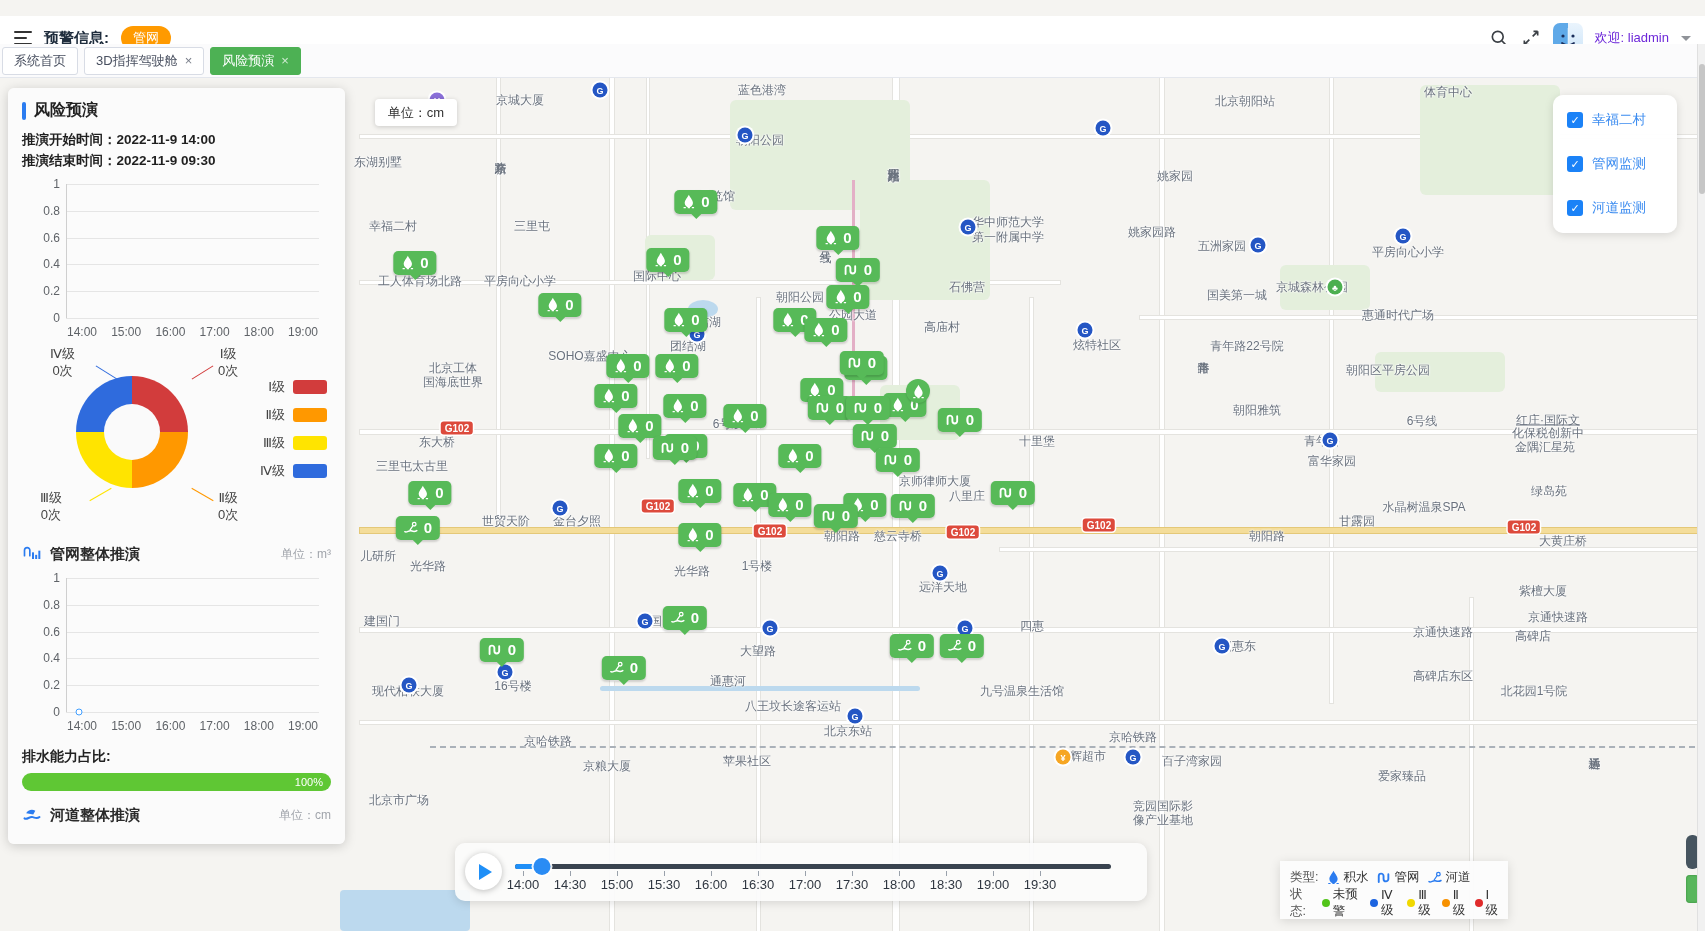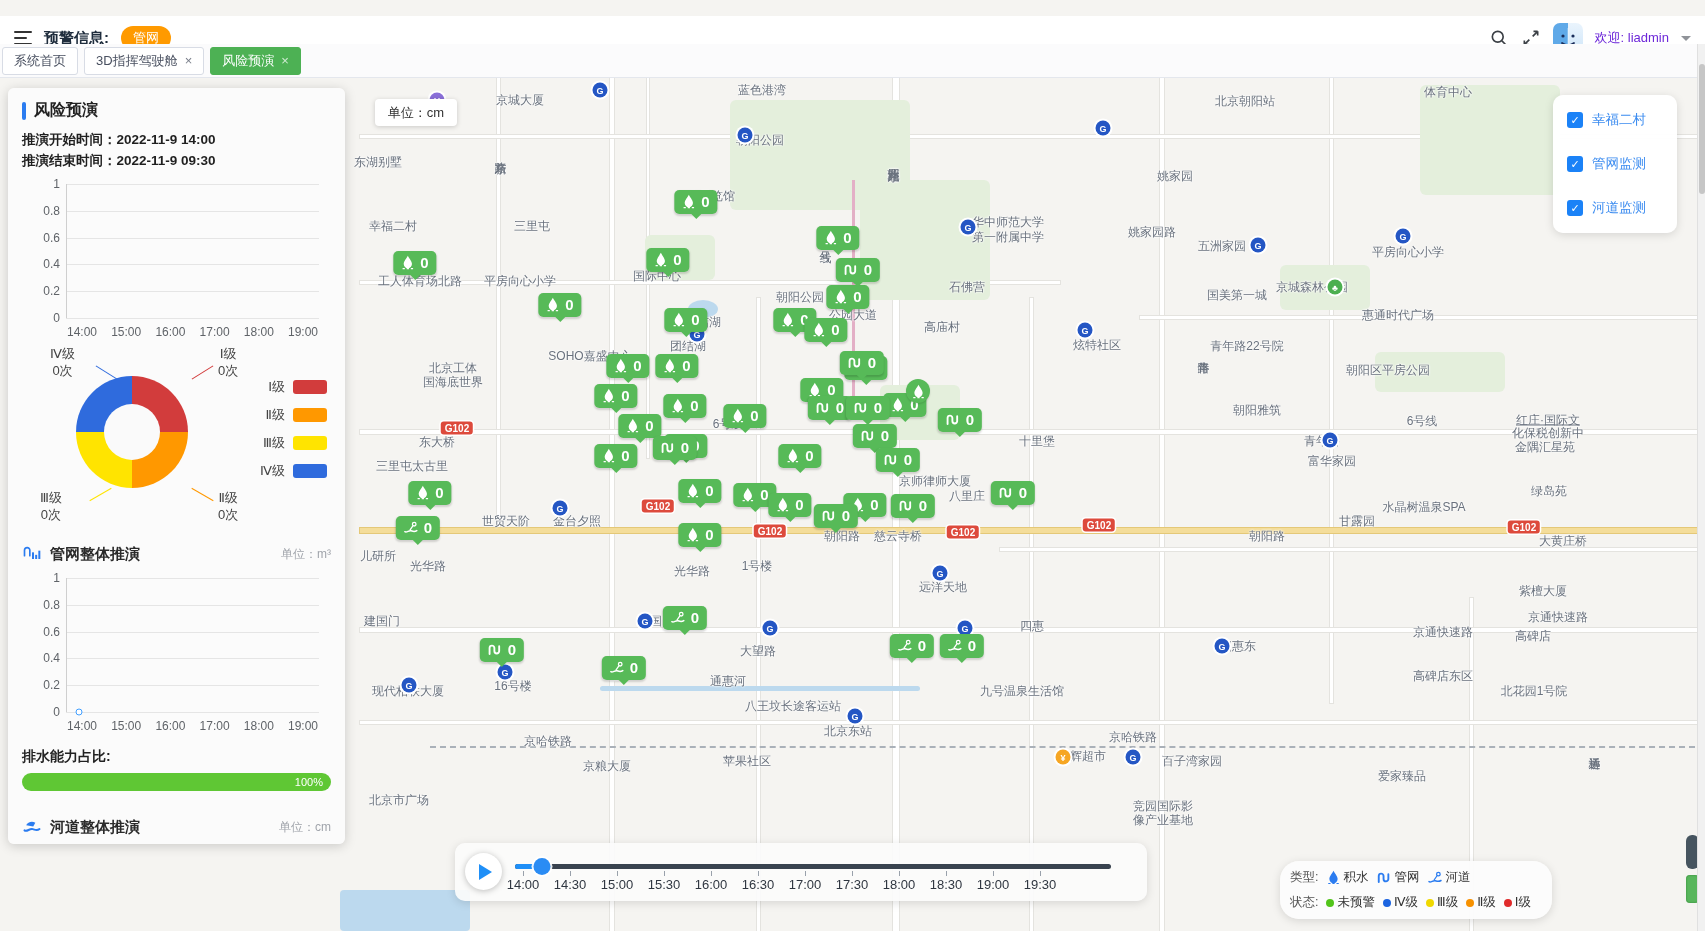--- a/index.html
+++ b/index.html
@@ -58,21 +58,21 @@
   .timeline { position:absolute; left:455px; top:765px; width:692px; height:58px; background:rgba(251,251,251,.93); border-radius:10px; box-shadow:0 2px 10px rgba(0,0,0,.13); z-index:9; }
   .playbtn { position:absolute; left:10px; top:10px; width:37px; height:37px; border-radius:50%; background:#fff; box-shadow:0 1px 6px rgba(0,0,0,.25); cursor:pointer; display:flex; align-items:center; justify-content:center; }
   .playbtn i { display:block; width:0; height:0; border-left:13px solid #1f8ff7; border-top:8px solid transparent; border-bottom:8px solid transparent; margin-left:4px; }
   .track { position:absolute; left:60px; top:21px; width:596px; height:5px; background:#39434f; border-radius:3px; cursor:pointer; }
   .track-fill { position:absolute; left:0; top:0; height:5px; background:#1f8ff7; border-radius:3px; }
   .thumb { position:absolute; top:-6px; width:17px; height:17px; background:#2a8cf4; border-radius:50%; transform:translateX(-50%); cursor:grab; box-shadow:0 0 0 2px rgba(255,255,255,.9); }
   .ttick { position:absolute; top:28px; width:1px; height:5px; background:#99a1ab; }
   .tlabel { position:absolute; top:34px; transform:translateX(-50%); font-size:13px; color:#2f3640; }
 
   
-  .legend { position:absolute; left:1280px; top:783px; width:272px; height:58px; background:rgba(252,252,252,.95); border-radius:19px; box-shadow:0 2px 10px rgba(0,0,0,.13); padding:8px 10px; display:flex; flex-direction:column; justify-content:space-between; z-index:9; }
+  .legend { position:absolute; left:1280px; top:783px; width:228px; height:58px; background:rgba(252,252,252,.95); border-radius:0; box-shadow:0 2px 10px rgba(0,0,0,.13); padding:8px 10px; display:flex; flex-direction:column; justify-content:space-between; z-index:9; }
   .leg-row { display:flex; align-items:center; gap:8px; font-size:12.5px; color:#333; }
   .leg-row .cap { color:#555; }
   .leg-type { display:flex; align-items:center; gap:2px; }
   .dot { width:8px; height:8px; border-radius:50%; flex:none; }
   .leg-status { display:flex; align-items:center; gap:3px; }
 
   
   .zoomctrl { position:absolute; left:1686px; top:757px; width:13px; z-index:9; }
   .zc-a { height:34px; background:#46545f; border-radius:6px; }
   .zc-b { height:28px; background:#58b65c; border-radius:4px; margin-top:6px; box-shadow:inset 0 0 2px #2e7d32; }
@@ -909,21 +909,21 @@
         <div class="xtick" style="left: 148.4px; top: 151px;">16:00</div>
         <div class="xtick" style="left: 192.6px; top: 151px;">17:00</div>
         <div class="xtick" style="left: 236.8px; top: 151px;">18:00</div>
         <div class="xtick" style="left: 281px; top: 151px;">19:00</div>
         <div class="datapoint" style="left: 57px; top: 144px;"></div>
       </div>
 
     <div class="drain-label">排水能力占比:</div>
     <div class="drain-bar">100%</div>
 
-    <div class="sec" style="margin-top:26px;">
+    <div class="sec" style="margin-top:14px;">
       <svg width="20" height="20" viewBox="0 0 24 24">
           <path d="M3 16c3 2.2 6-2.6 10-1.4s5 2.2 8-.2" fill="none" stroke="#2b7cf0" stroke-width="2.4" stroke-linecap="round"></path>
           <path d="M5 10c2-4 7-5.5 11-3l-2.5 4.5z" fill="#2b7cf0"></path>
         </svg>
       <span class="ttl">河道整体推演</span>
       <span class="unit">单位：cm</span>
     </div>
   </div>
 
   <div class="scrollstrip">

